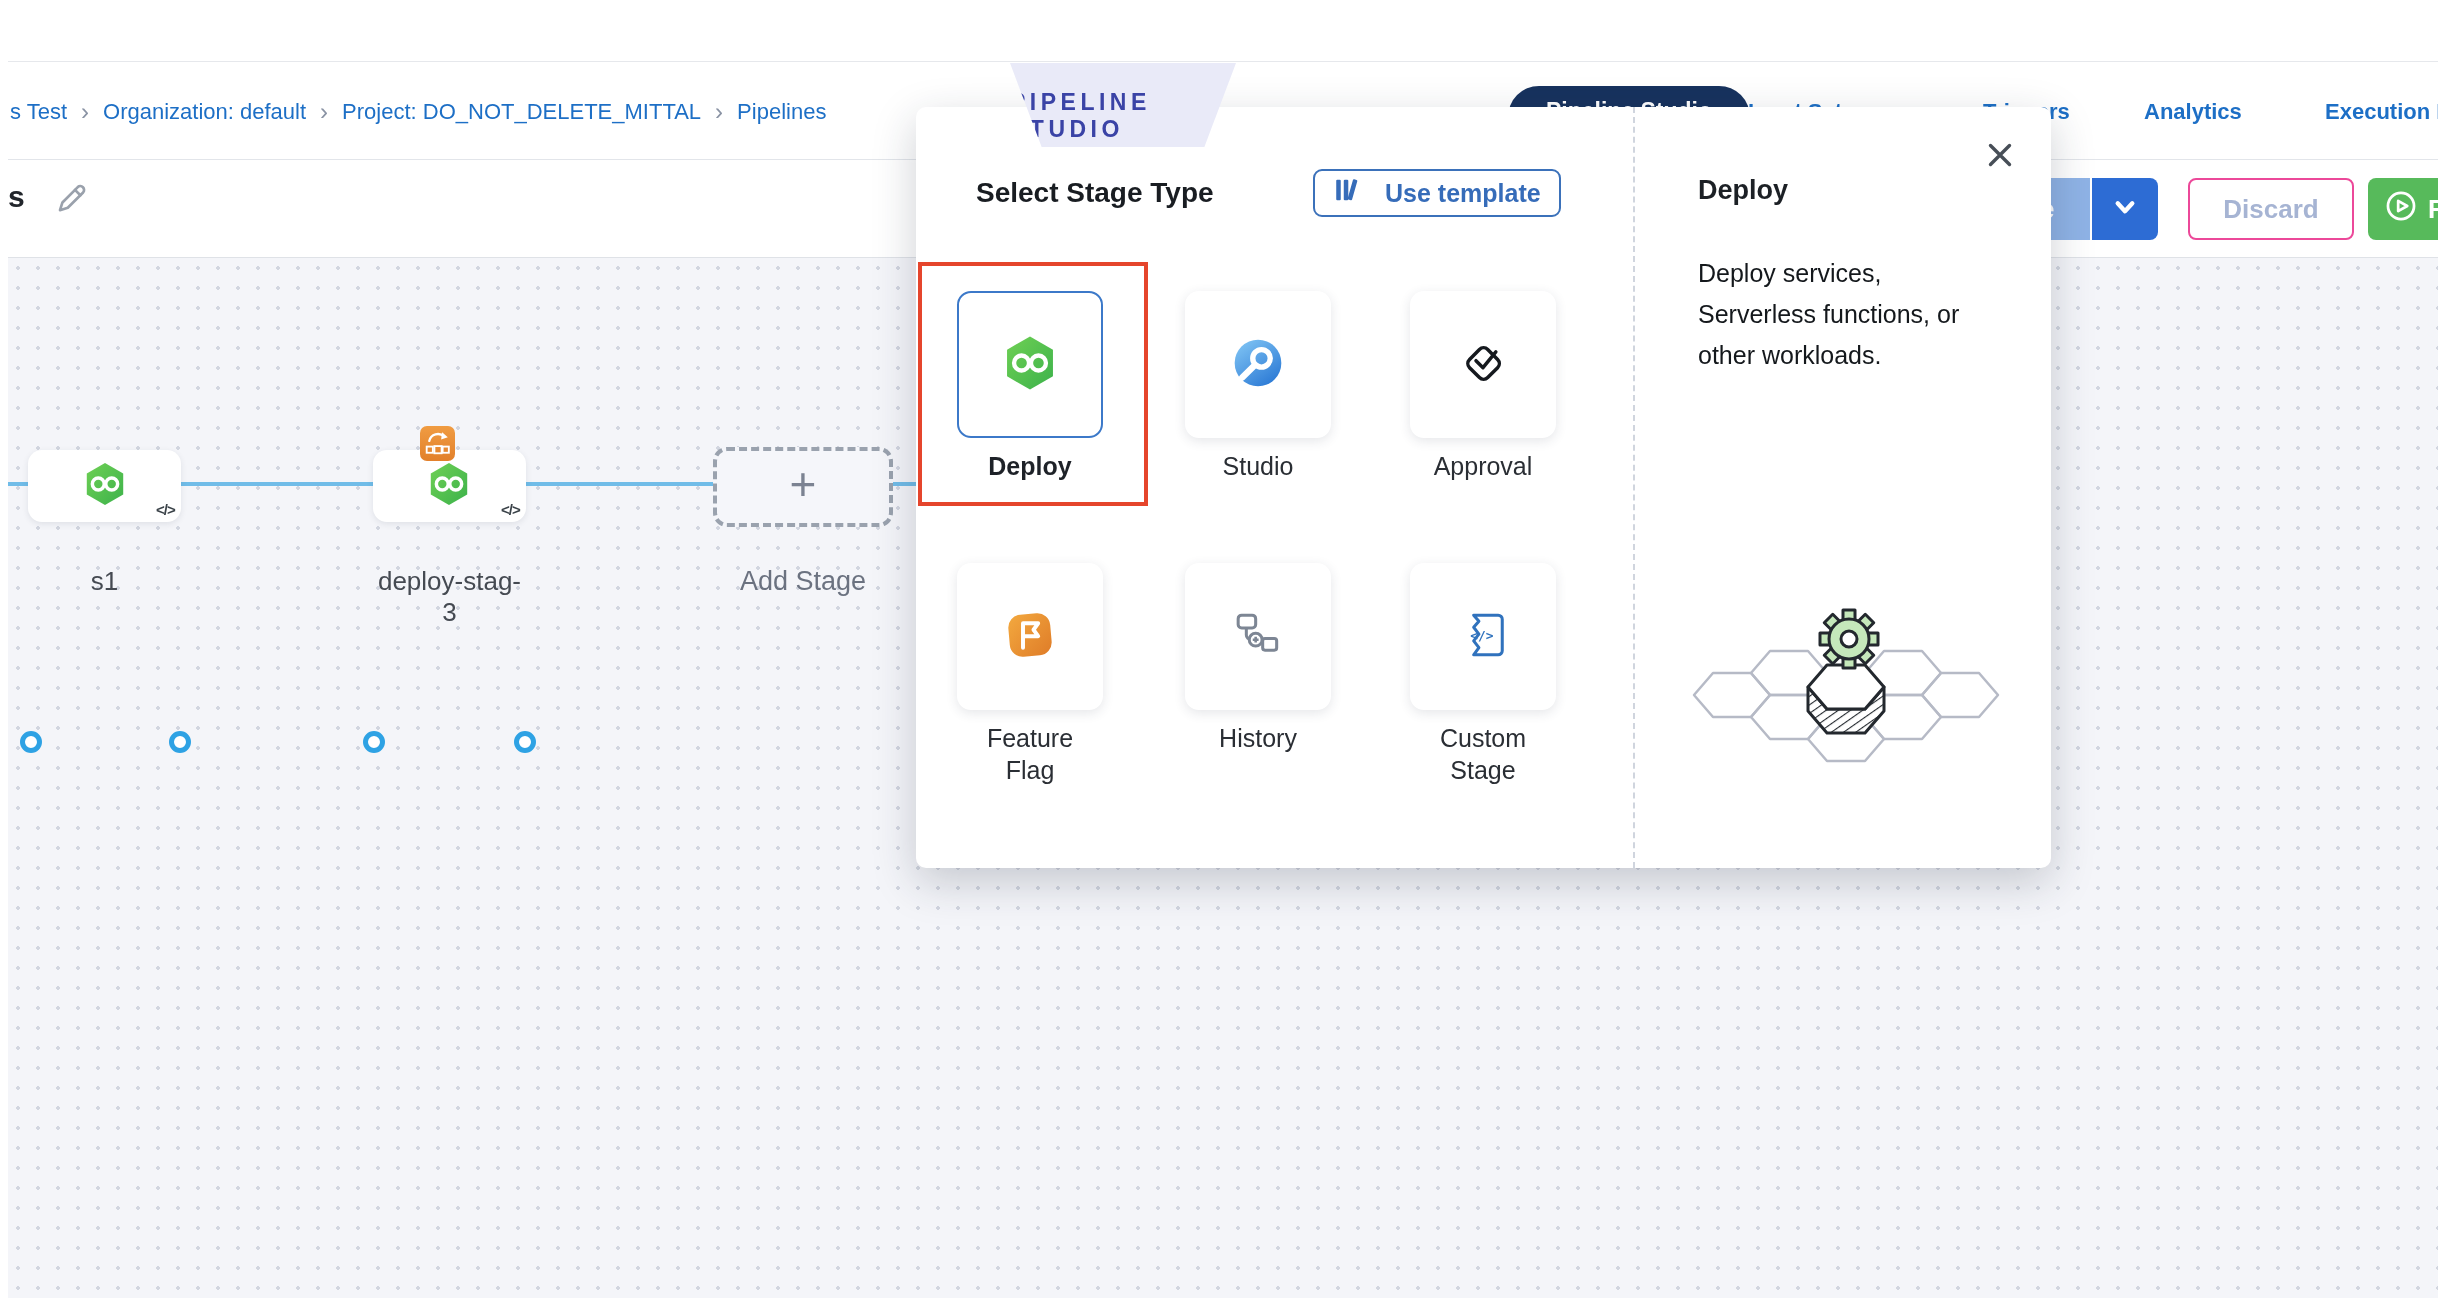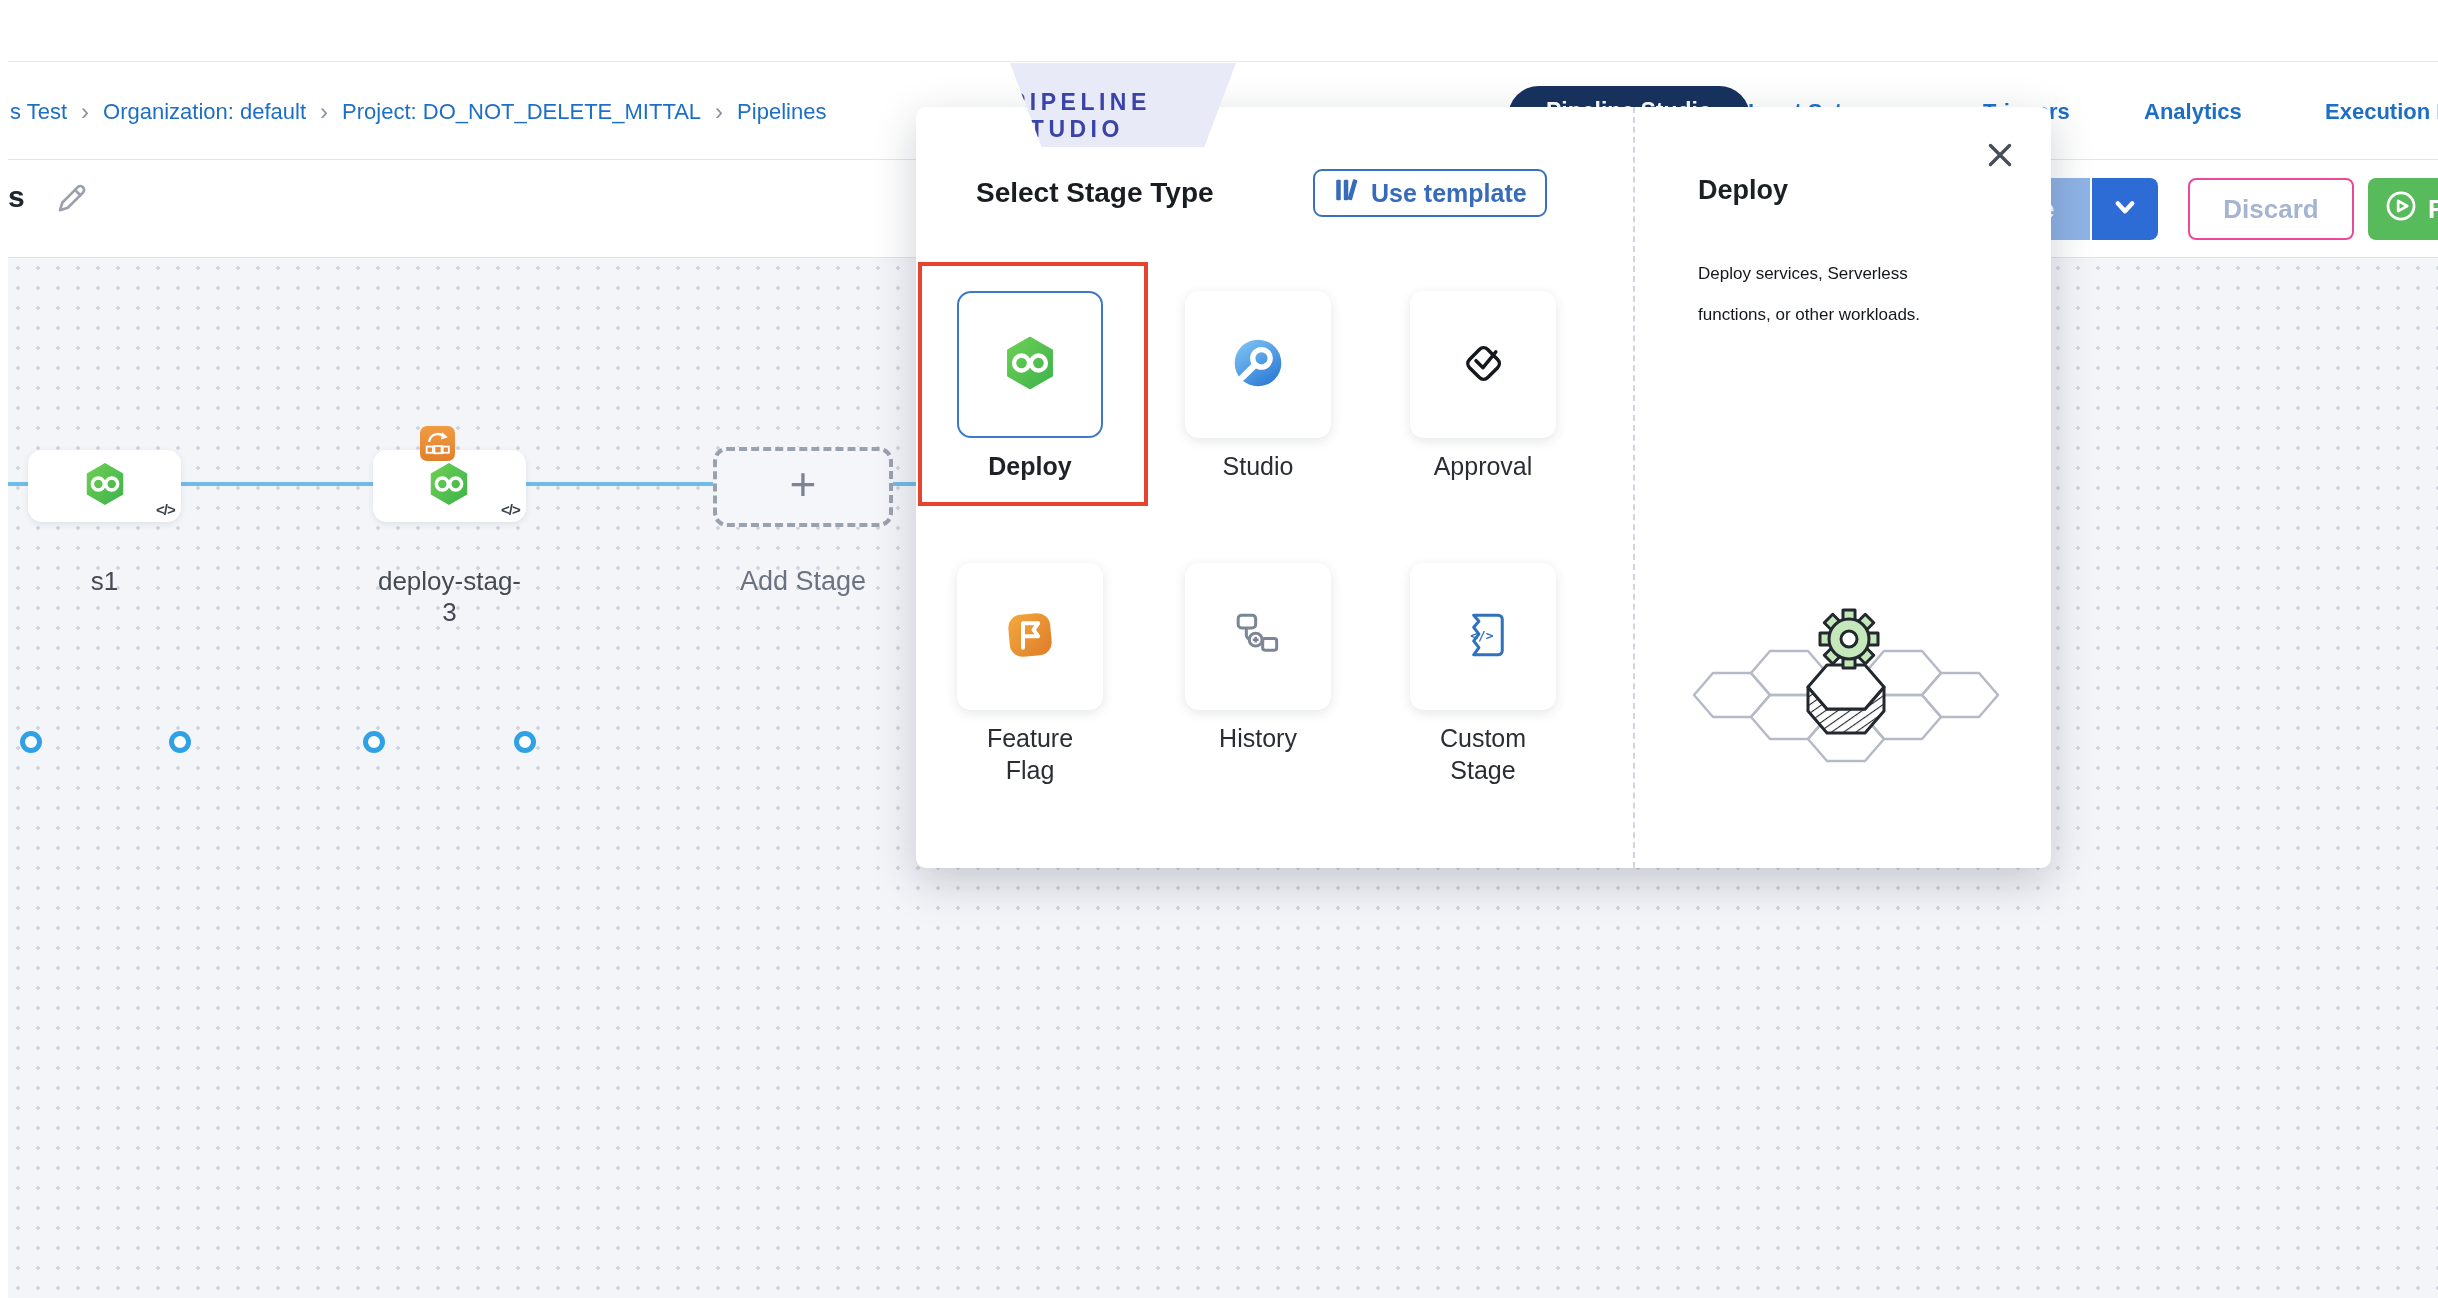--- a/index.html
+++ b/index.html
@@ -61,34 +61,34 @@
     z-index:2; cursor:pointer; }
   .add-plus { font-size:46px; color:#7c8392; line-height:1; margin-top:-6px; }
   .add-label { position:absolute; left:705px; top:308px; width:180px; font-size:27px; color:#6b7280; text-align:center; z-index:2; }
 
   
   .modal { position:absolute; left:908px; top:107px; width:1135px; height:761px; background:#fff; border-radius:10px;
     box-shadow:0 14px 44px rgba(30,40,60,.22); z-index:10; }
   .modal-title { position:absolute; left:60px; top:70px; font-size:28px; font-weight:bold; color:#191d22; }
   .btn-template { position:absolute; left:397px; top:62px; height:48px; padding:0 18px;
     border:2px solid #3b71ba; border-radius:9px; color:#366cb9; font-size:25px; font-weight:600;
-    display:flex; align-items:center; gap:10px; cursor:pointer; background:#fff; }
+    display:flex; align-items:center; gap:24px; cursor:pointer; background:#fff; }
   .btn-close { position:absolute; left:1062px; top:26px; width:44px; height:44px; display:flex;
     align-items:center; justify-content:center; cursor:pointer; }
   .modal-divider { position:absolute; left:717px; top:0; height:761px; border-left:2px dashed #d0d5de; }
 
   .cell { position:absolute; width:180px; text-align:center; }
   .scard { width:146px; height:147px; margin:0 auto; background:#fff; border-radius:14px;
     box-shadow:0 3px 12px rgba(40,50,70,.12); display:flex; align-items:center; justify-content:center; cursor:pointer; }
   .scard.selected { border:2px solid #3c79c9; box-shadow:none; }
   .clabel { width:116px; margin:12px auto 0; font-size:25px; line-height:32px; color:#2a2e34; }
   .clabel.bold { font-weight:bold; color:#1e2228; }
 
   .panel-title { position:absolute; left:782px; top:68px; font-size:27px; font-weight:bold; color:#1c2025; }
-  .panel-desc { position:absolute; left:782px; top:146px; width:285px; font-size:17px; line-height:41px; color:#14181c; }
+  .panel-desc { position:absolute; left:782px; top:146px; width:285px; font-size:25px; line-height:41px; color:#14181c; }
   .panel-illus { position:absolute; left:770px; top:470px; }
 
   
   .red-rect { position:absolute; left:910px; top:262px; width:230px; height:244px; border:4px solid #e5452c; z-index:30; pointer-events:none; }
 </style>
 </head>
 <body>
 
 <div class="screen">
 

